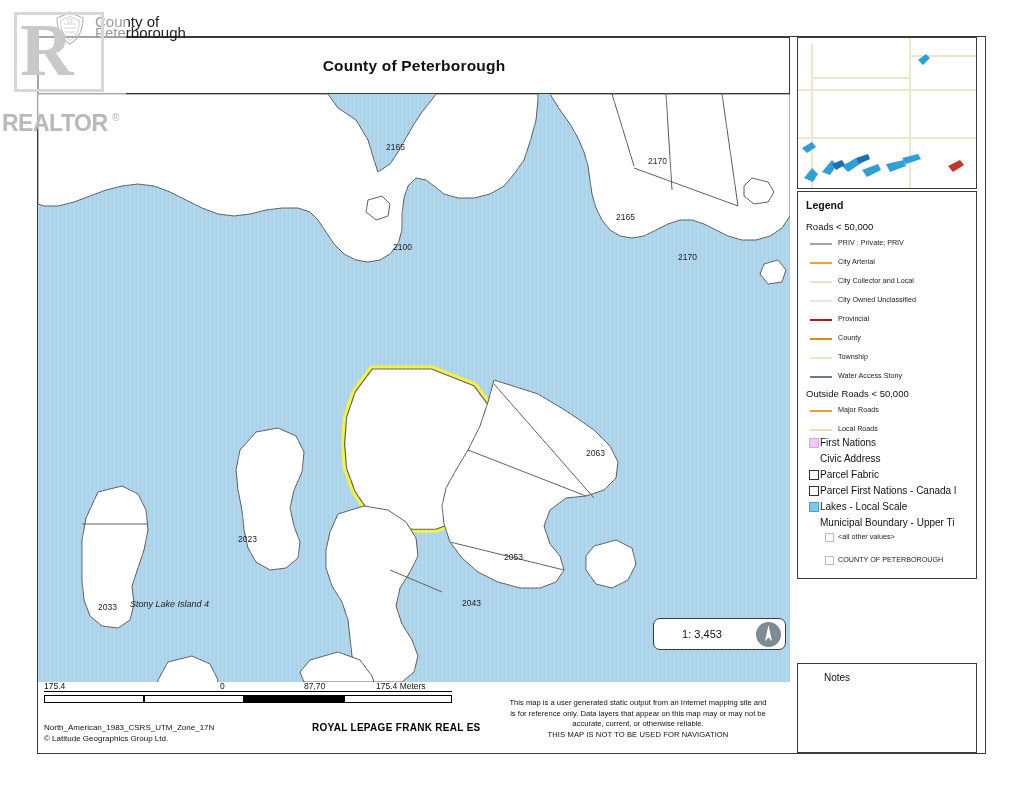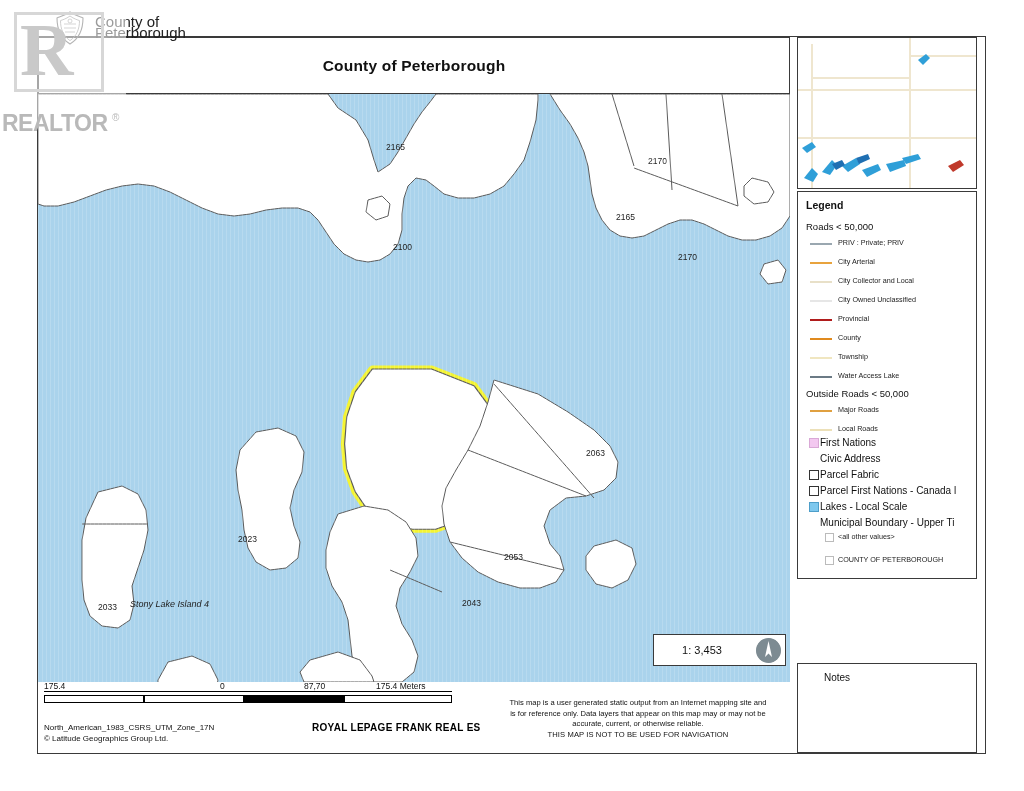--- a/index.html
+++ b/index.html
@@ -212,21 +212,21 @@
     <div class="lbl" style="left:466px;top:458px;">2053</div>
     <div class="lbl" style="left:424px;top:504px;">2043</div>
     <div class="lbl" style="left:200px;top:440px;">2023</div>
     <div class="lbl" style="left:60px;top:508px;">2033</div>
     
     
 
     <div class="lbl lbl-i" style="left:92px;top:505px;font-size:9px;">Stony Lake Island 4</div>
 
     
-    <div class="scale-badge" style="left:615px;top:540px;">
+    <div class="scale-badge" style="left:615px;top:524px;border-radius:7px;">
       <div class="txt">1: 3,453</div>
       <div class="north">
         <svg width="25" height="25" viewBox="0 0 25 25">
           <circle cx="12.5" cy="12.5" r="12" fill="#7d8b92"></circle>
           <path d="M12.5 3 L16 19 L12.5 15.5 L9 19 Z" fill="#ffffff"></path>
         </svg>
       </div>
     </div>
   </div>
 
@@ -298,21 +298,21 @@
     <div class="lg-line" style="top:127px;background:#b01c1c;"></div>
     <div class="lg-item" style="top:122px;">Provincial</div>
 
     <div class="lg-line" style="top:146px;background:#e08a1e;"></div>
     <div class="lg-item" style="top:141px;">County</div>
 
     <div class="lg-line" style="top:165px;background:#f0e6c0;"></div>
     <div class="lg-item" style="top:160px;">Township</div>
 
     <div class="lg-line" style="top:184px;background:#6b7a85;"></div>
-    <div class="lg-item" style="top:179px;">Water Access Lake</div>
+    <div class="lg-item" style="top:179px;">Water Access Stony</div>
 
     <div class="lg-head" style="top:196px;">Outside Roads &lt; 50,000</div>
 
     <div class="lg-line" style="top:218px;background:#e0a040;"></div>
     <div class="lg-item" style="top:213px;">Major Roads</div>
 
     <div class="lg-line" style="top:237px;background:#ece0b8;"></div>
     <div class="lg-item" style="top:232px;">Local Roads</div>
 
     <div class="lg-sw" style="top:246px;background:#f3c8f0;border-color:#d9a8d6;"></div>

